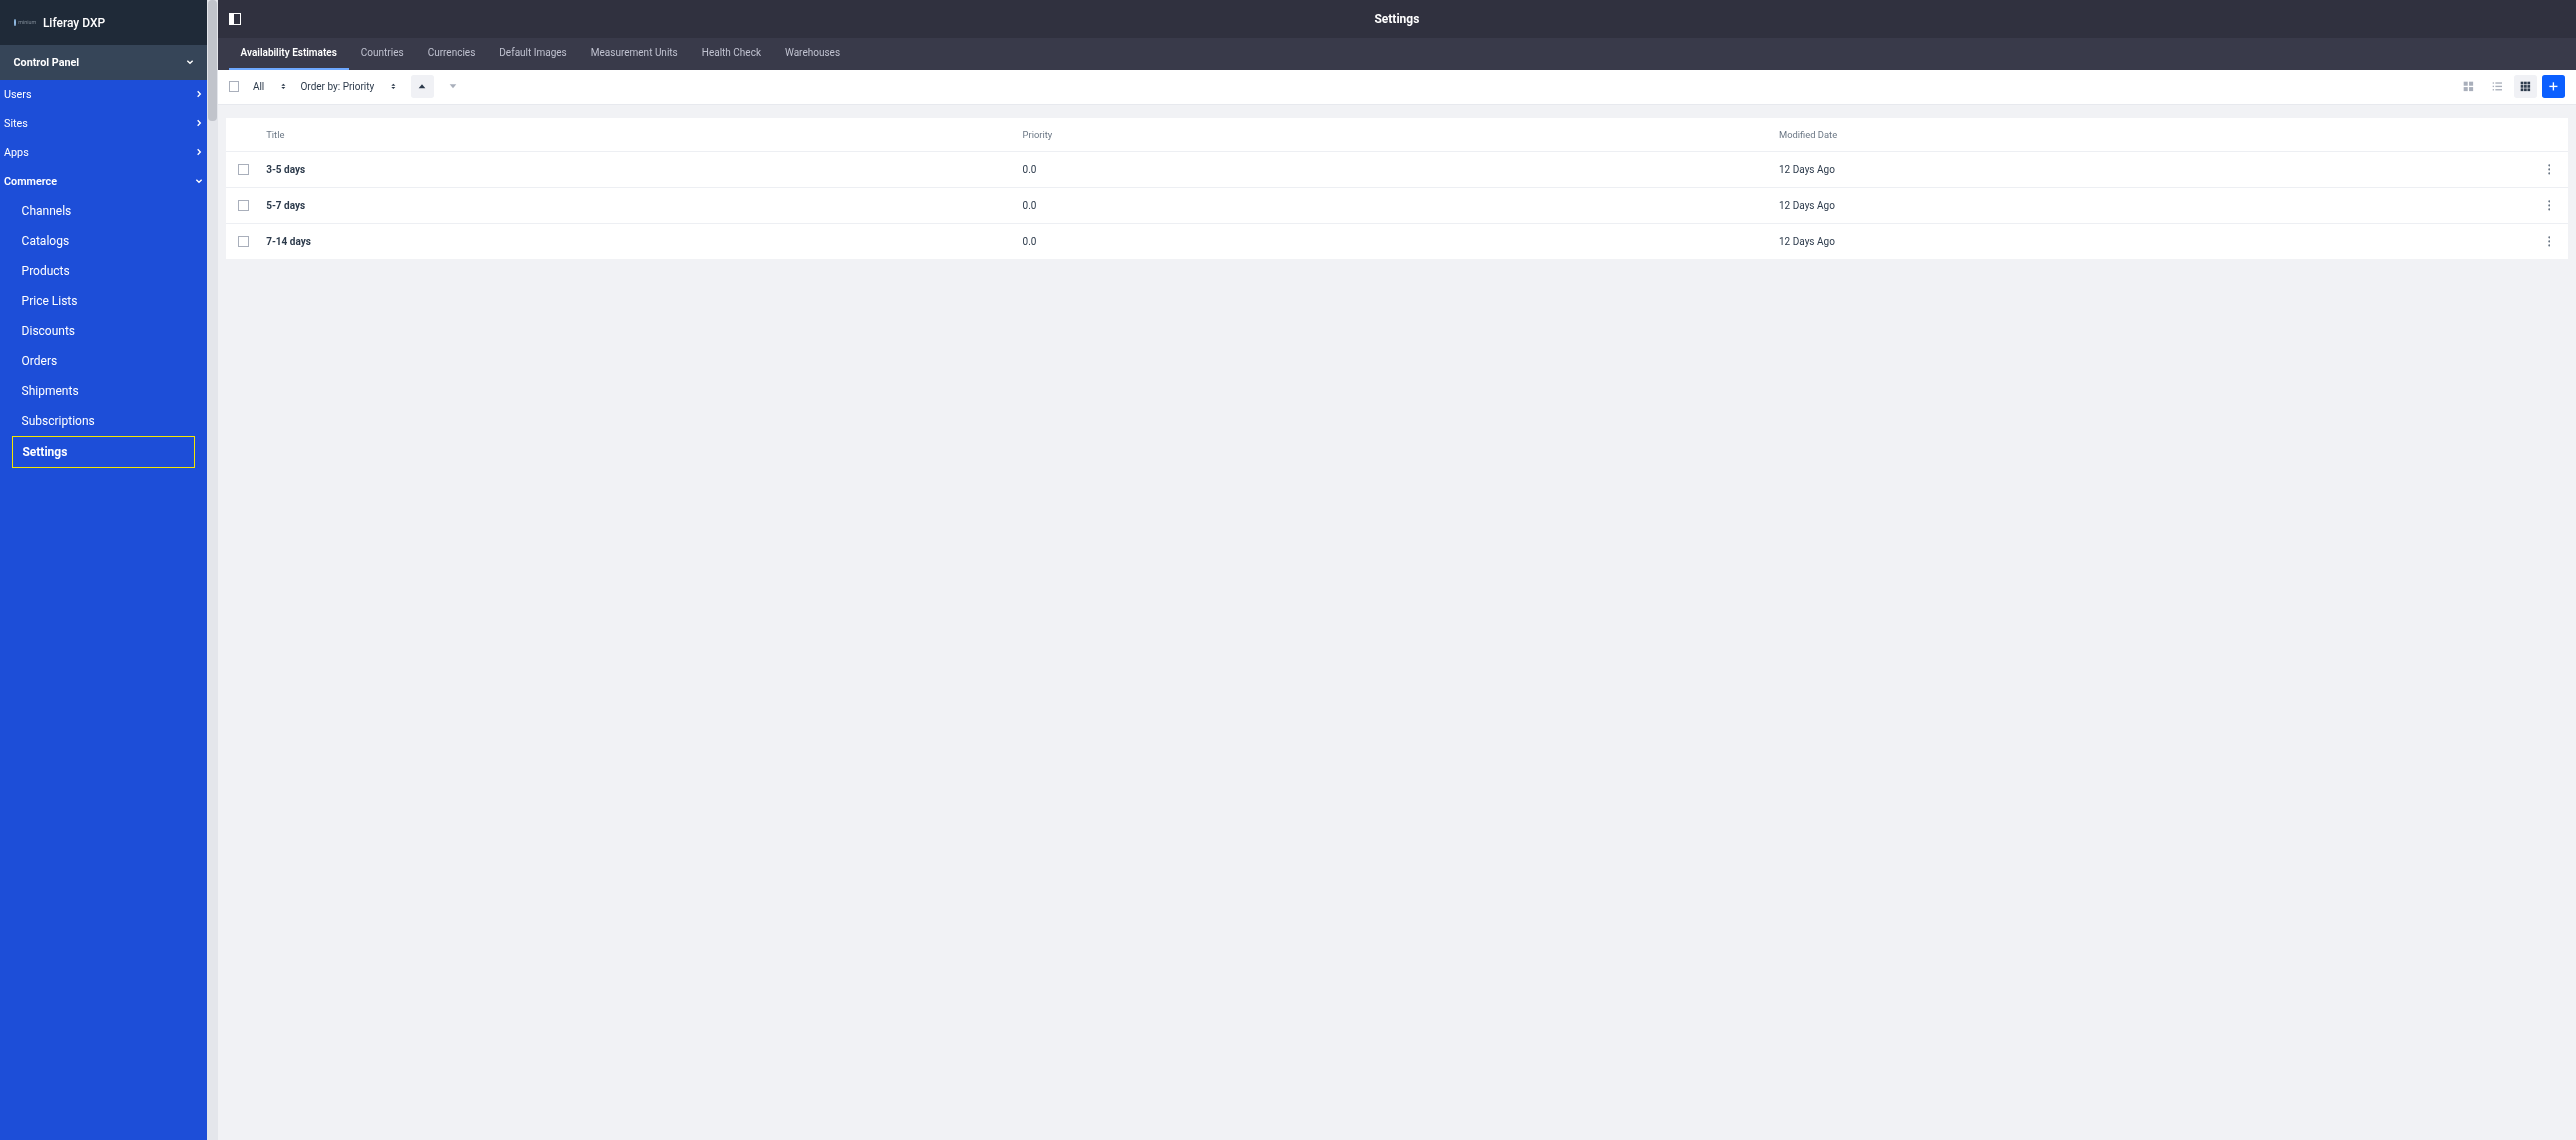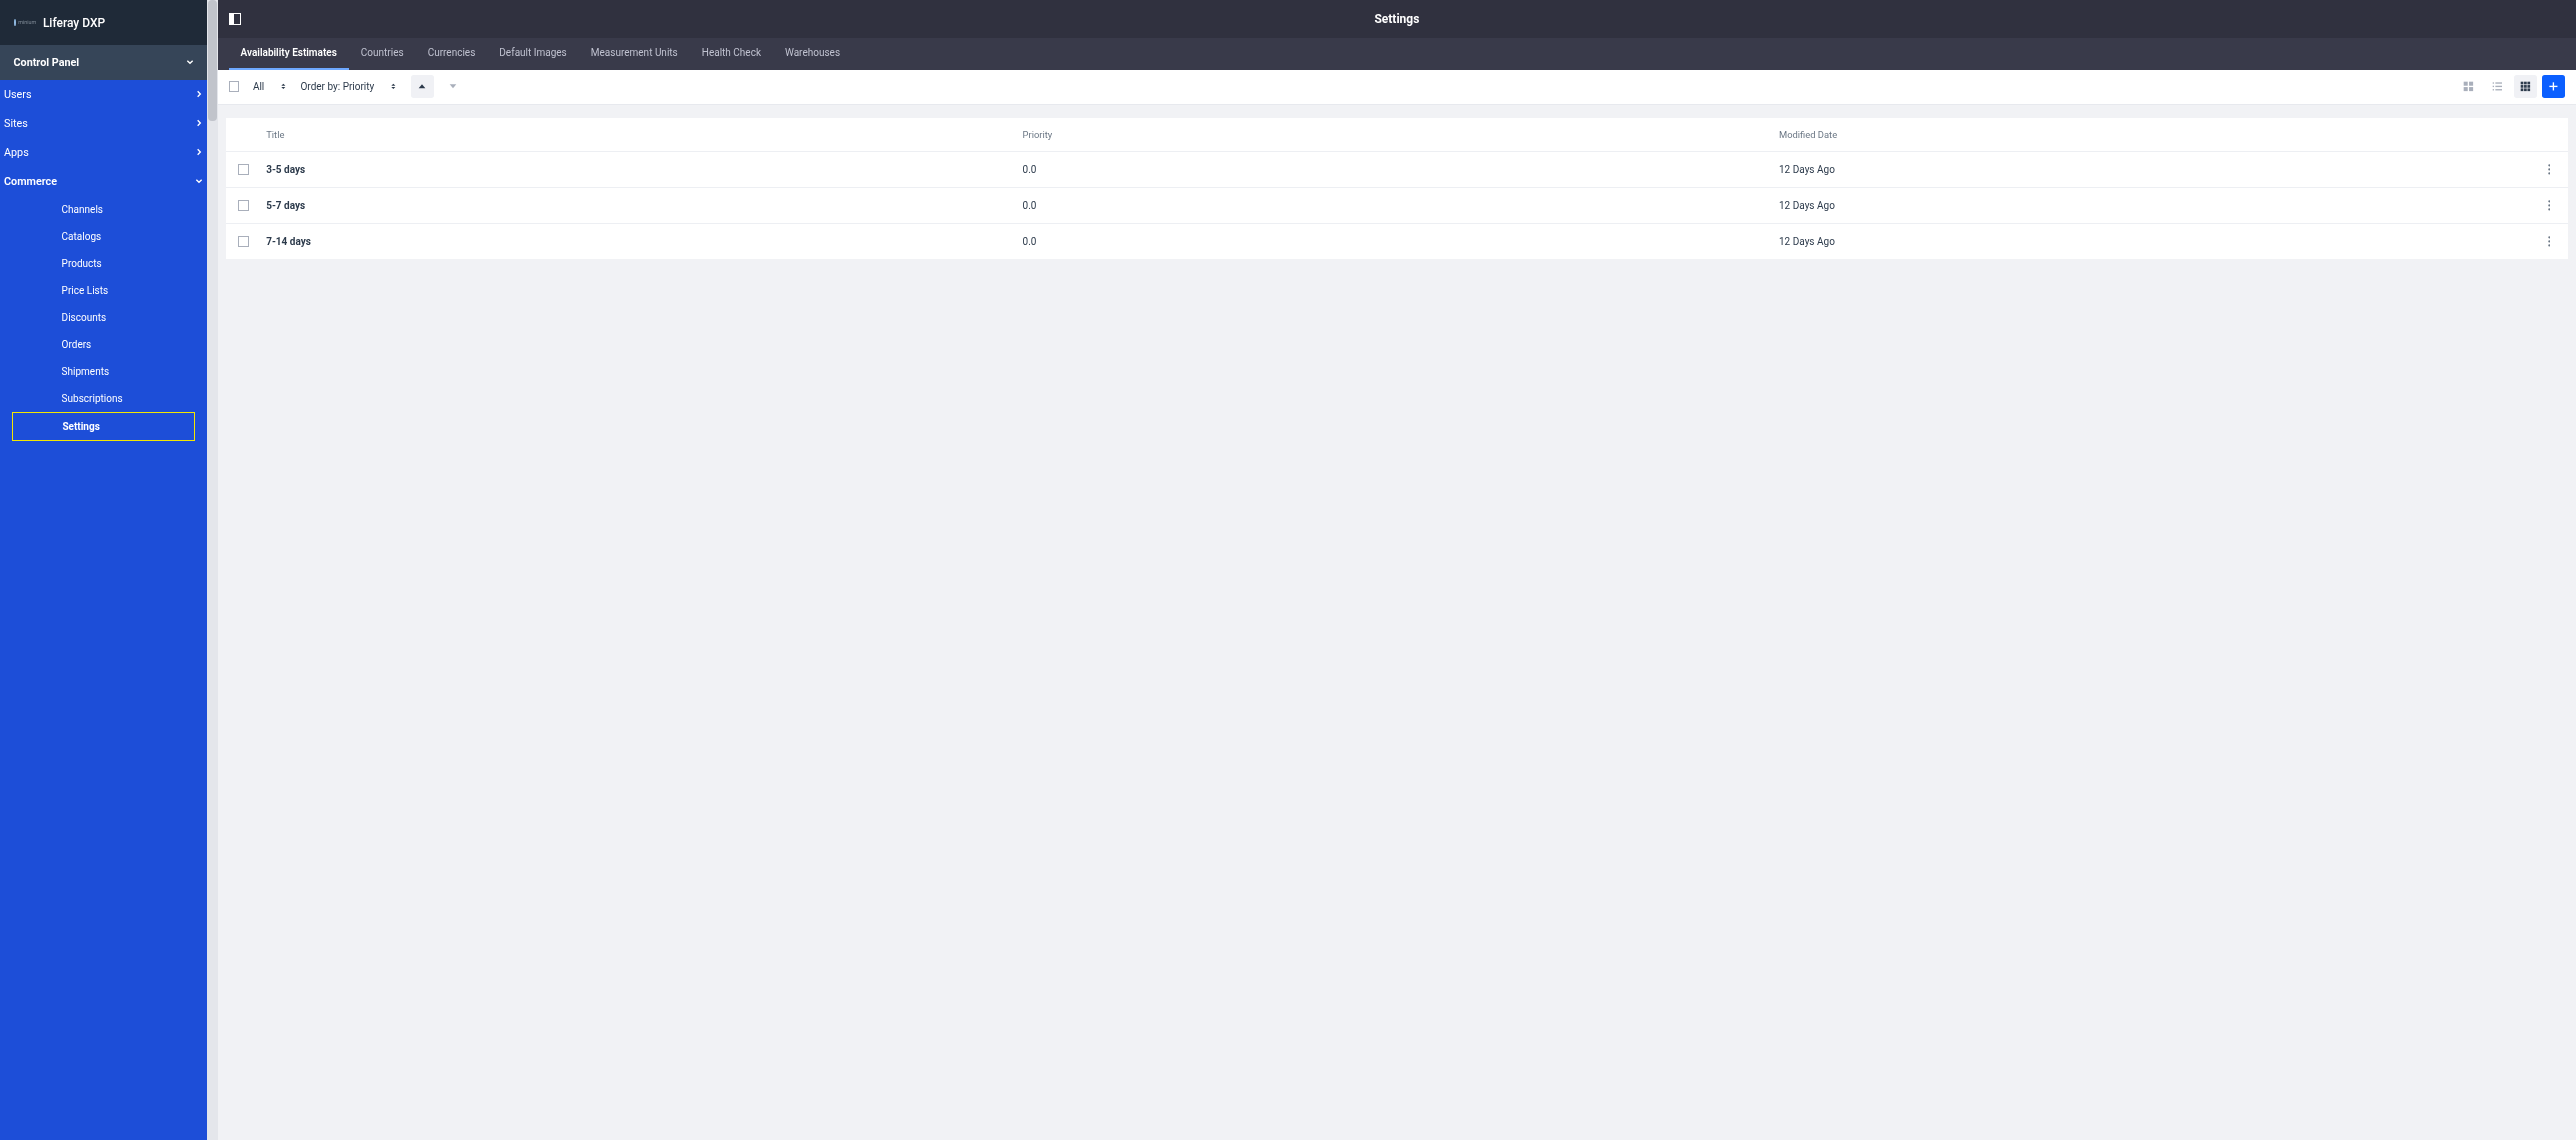--- a/index.html
+++ b/index.html
@@ -9,21 +9,21 @@
 
 
 .sidebar { width: 207px; min-width: 207px; background: #1d4ed8; color: #fff; display: flex; flex-direction: column; }
 .sidebar-top { background: #1f2a38; height: 45px; display: flex; align-items: center; padding: 0 13.5px; gap: 9.4px; }
 .logo-badge { width: 20px; height: 10.8px; display: flex; align-items: center; gap: 2.7px; }
 .logo-dot { width: 6.7px; height: 6.7px; border: 1px solid #8fb8e0; border-radius: 50%; }
 .logo-text { font-size: 5.4px; color: #7f8a96; }
 .brand { font-size: 12px; font-weight: 500; }
 .sidebar-heading { display: flex; align-items: center; justify-content: space-between; padding: 10.8px 13.5px; font-size: 10.8px; font-weight: 700; cursor: pointer; background: #364558; }
 .sidebar-item, .sidebar-subitem { display: flex; align-items: center; justify-content: space-between; padding: 8px 4px; font-size: 10.8px; cursor: pointer; text-align: right; }
-.sidebar-subitem { padding-left: 21.6px; font-size: 10px; font-weight: 400; margin-left: 40px; }
+.sidebar-subitem { padding-left: 21.6px; font-size: 12px; font-weight: 400; }
 .sidebar-subitem.active { font-weight: 700; }
 .highlight-box { border: 1.3px solid #f3e600; margin: 0 12px 0 12px; }
 .highlight-box .sidebar-subitem { padding-left: 9.4px; }
 .chevron { width: 8px; height: 8px; }
 .chevron svg { width: 8px; height: 8px; stroke: #fff; fill: none; stroke-width: 2; }
 
 
 .scroll-stub { width: 10.8px; background: #e4e6eb; position: relative; }
 .scroll-thumb { position: absolute; top: 0; left: 1.3px; right: 1.3px; height: 121px; background: #c1c4cb; border-radius: 4px; }
 

